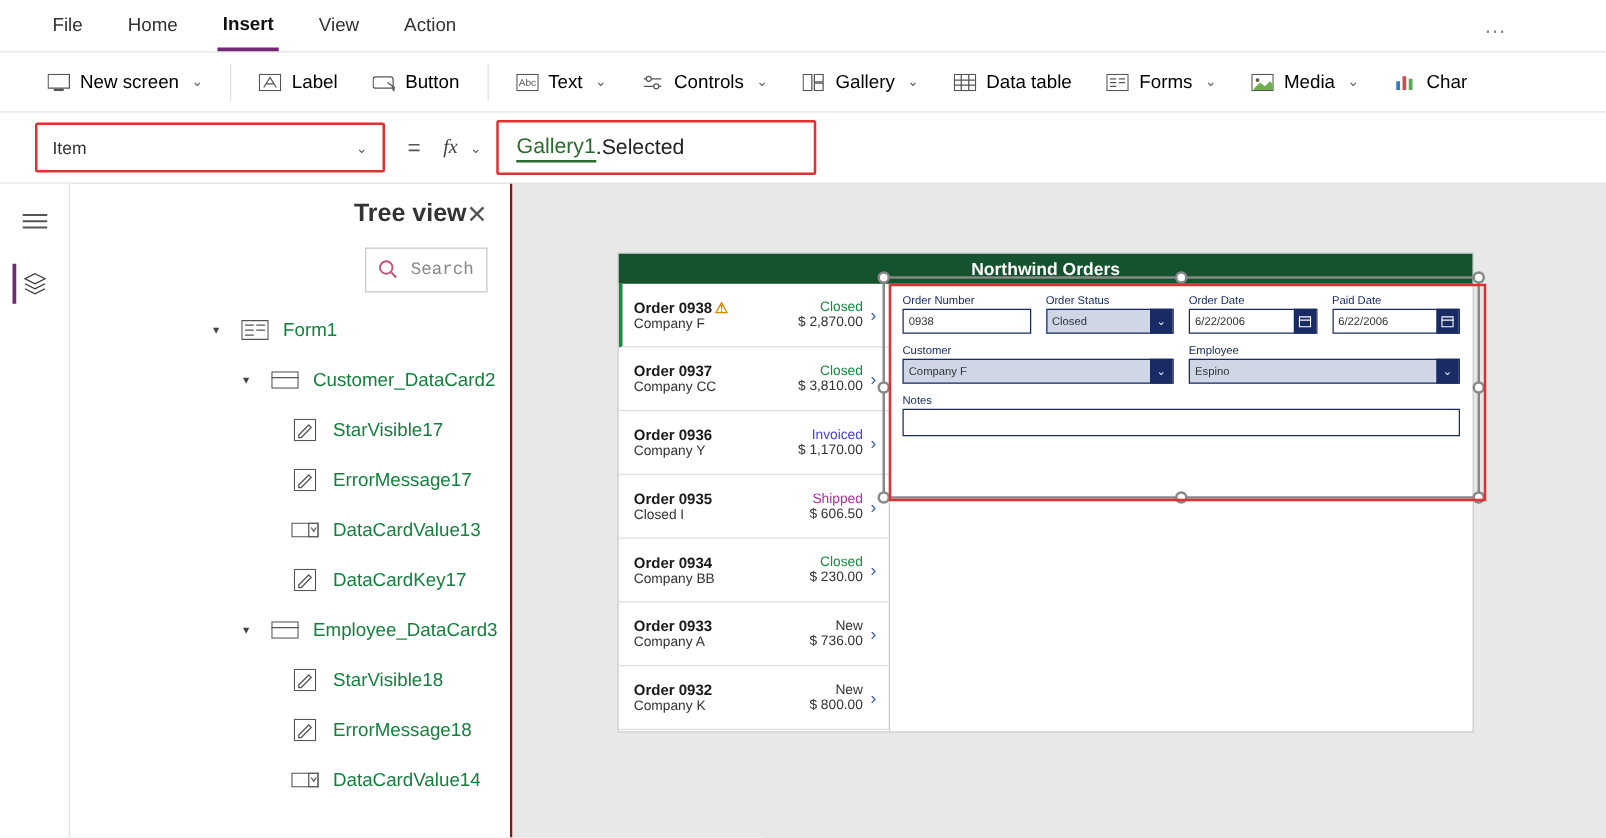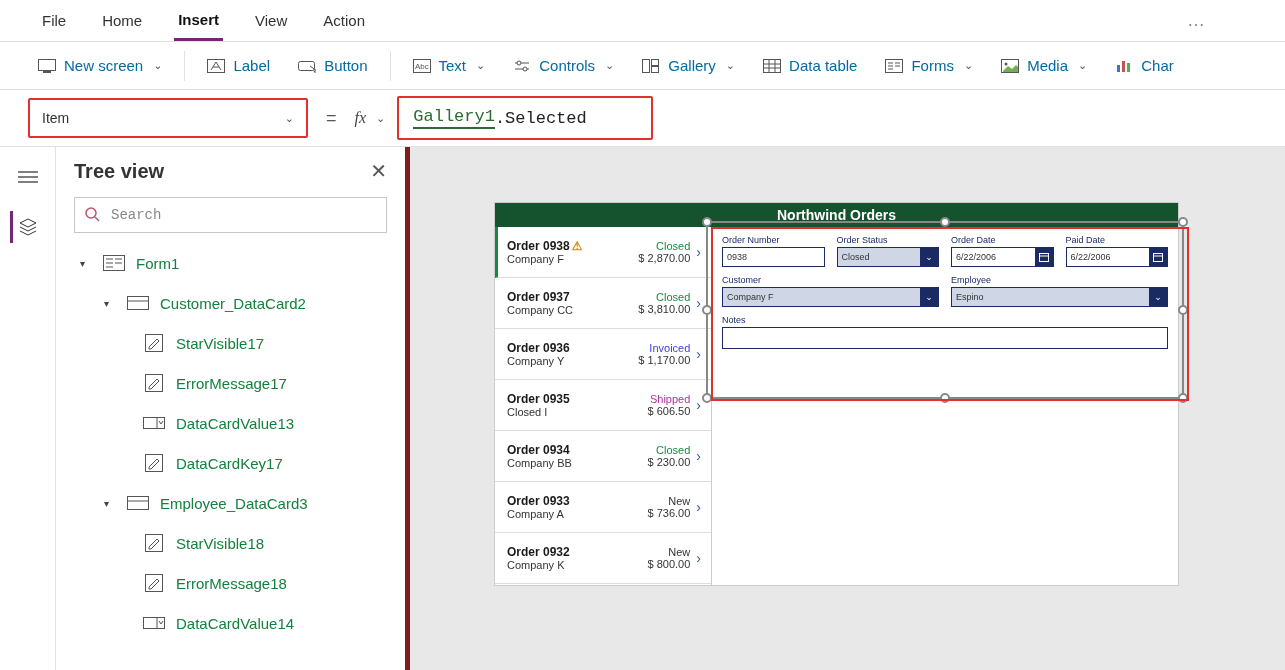--- a/index.html
+++ b/index.html
@@ -52,21 +52,21 @@
     .tool-group {
       display: flex;
       align-items: center;
       gap: 8px;
       padding: 4px 10px;
       border-radius: 2px;
       cursor: pointer;
     }
     .tool-group .tlabel {
       font-size: 15px;
-      color: #0369a1;
+      color: #000000;
     }
     .vdiv {
       width: 1px;
       background: #e1e1e1;
       height: 30px;
       margin: 0 4px;
     }
     .chev { font-size: 11px; color: #555; margin-left: 2px; }
     .icon-box {
       width: 18px; height: 18px;
@@ -101,21 +101,21 @@
     }
     .fx-wrap { display:flex; align-items:center; gap:4px; cursor:pointer;}
     .formula-box {
       border: 2px solid #e03030;
       border-radius: 2px;
       height: 42px;
       padding: 20px 14px;
       width: 256px;
       display: flex;
       align-items: center;
-      font-family: Liberation Mono, monospace;
+      font-family: Liberation Sans, sans-serif;
       font-size: 17px;
     }
     .fg-gal {
       color: #2c6b2f;
       border-bottom: 2px solid #2c6b2f;
       padding-bottom: 1px;
     }
     .fg-sel { color: #222; }
     
     .main {
@@ -134,23 +134,24 @@
       gap: 18px;
     }
     .rail-btn {
       width: 32px; height: 32px;
       display:flex;align-items:center;justify-content:center;
       cursor:pointer;
     }
     .rail-btn.active { border-left: 3px solid #742774; padding-left: 0; margin-left:-3px;}
     .panel {
       width: 354px;
-      border-right: 5px solid #7f1d1d;
+      border-right: 2px solid #7f1d1d;
       display: flex;
       flex-direction: column;
+      align-items: flex-end;
     }
     .panel-head {
       display: flex;
       align-items: center;
       justify-content: space-between;
       padding: 12px 18px 10px 18px;
     }
     .panel-title { font-size: 20px; font-weight: 600; }
     .close-x { font-size: 20px; color: #555; cursor: pointer; }
     .search-box {

